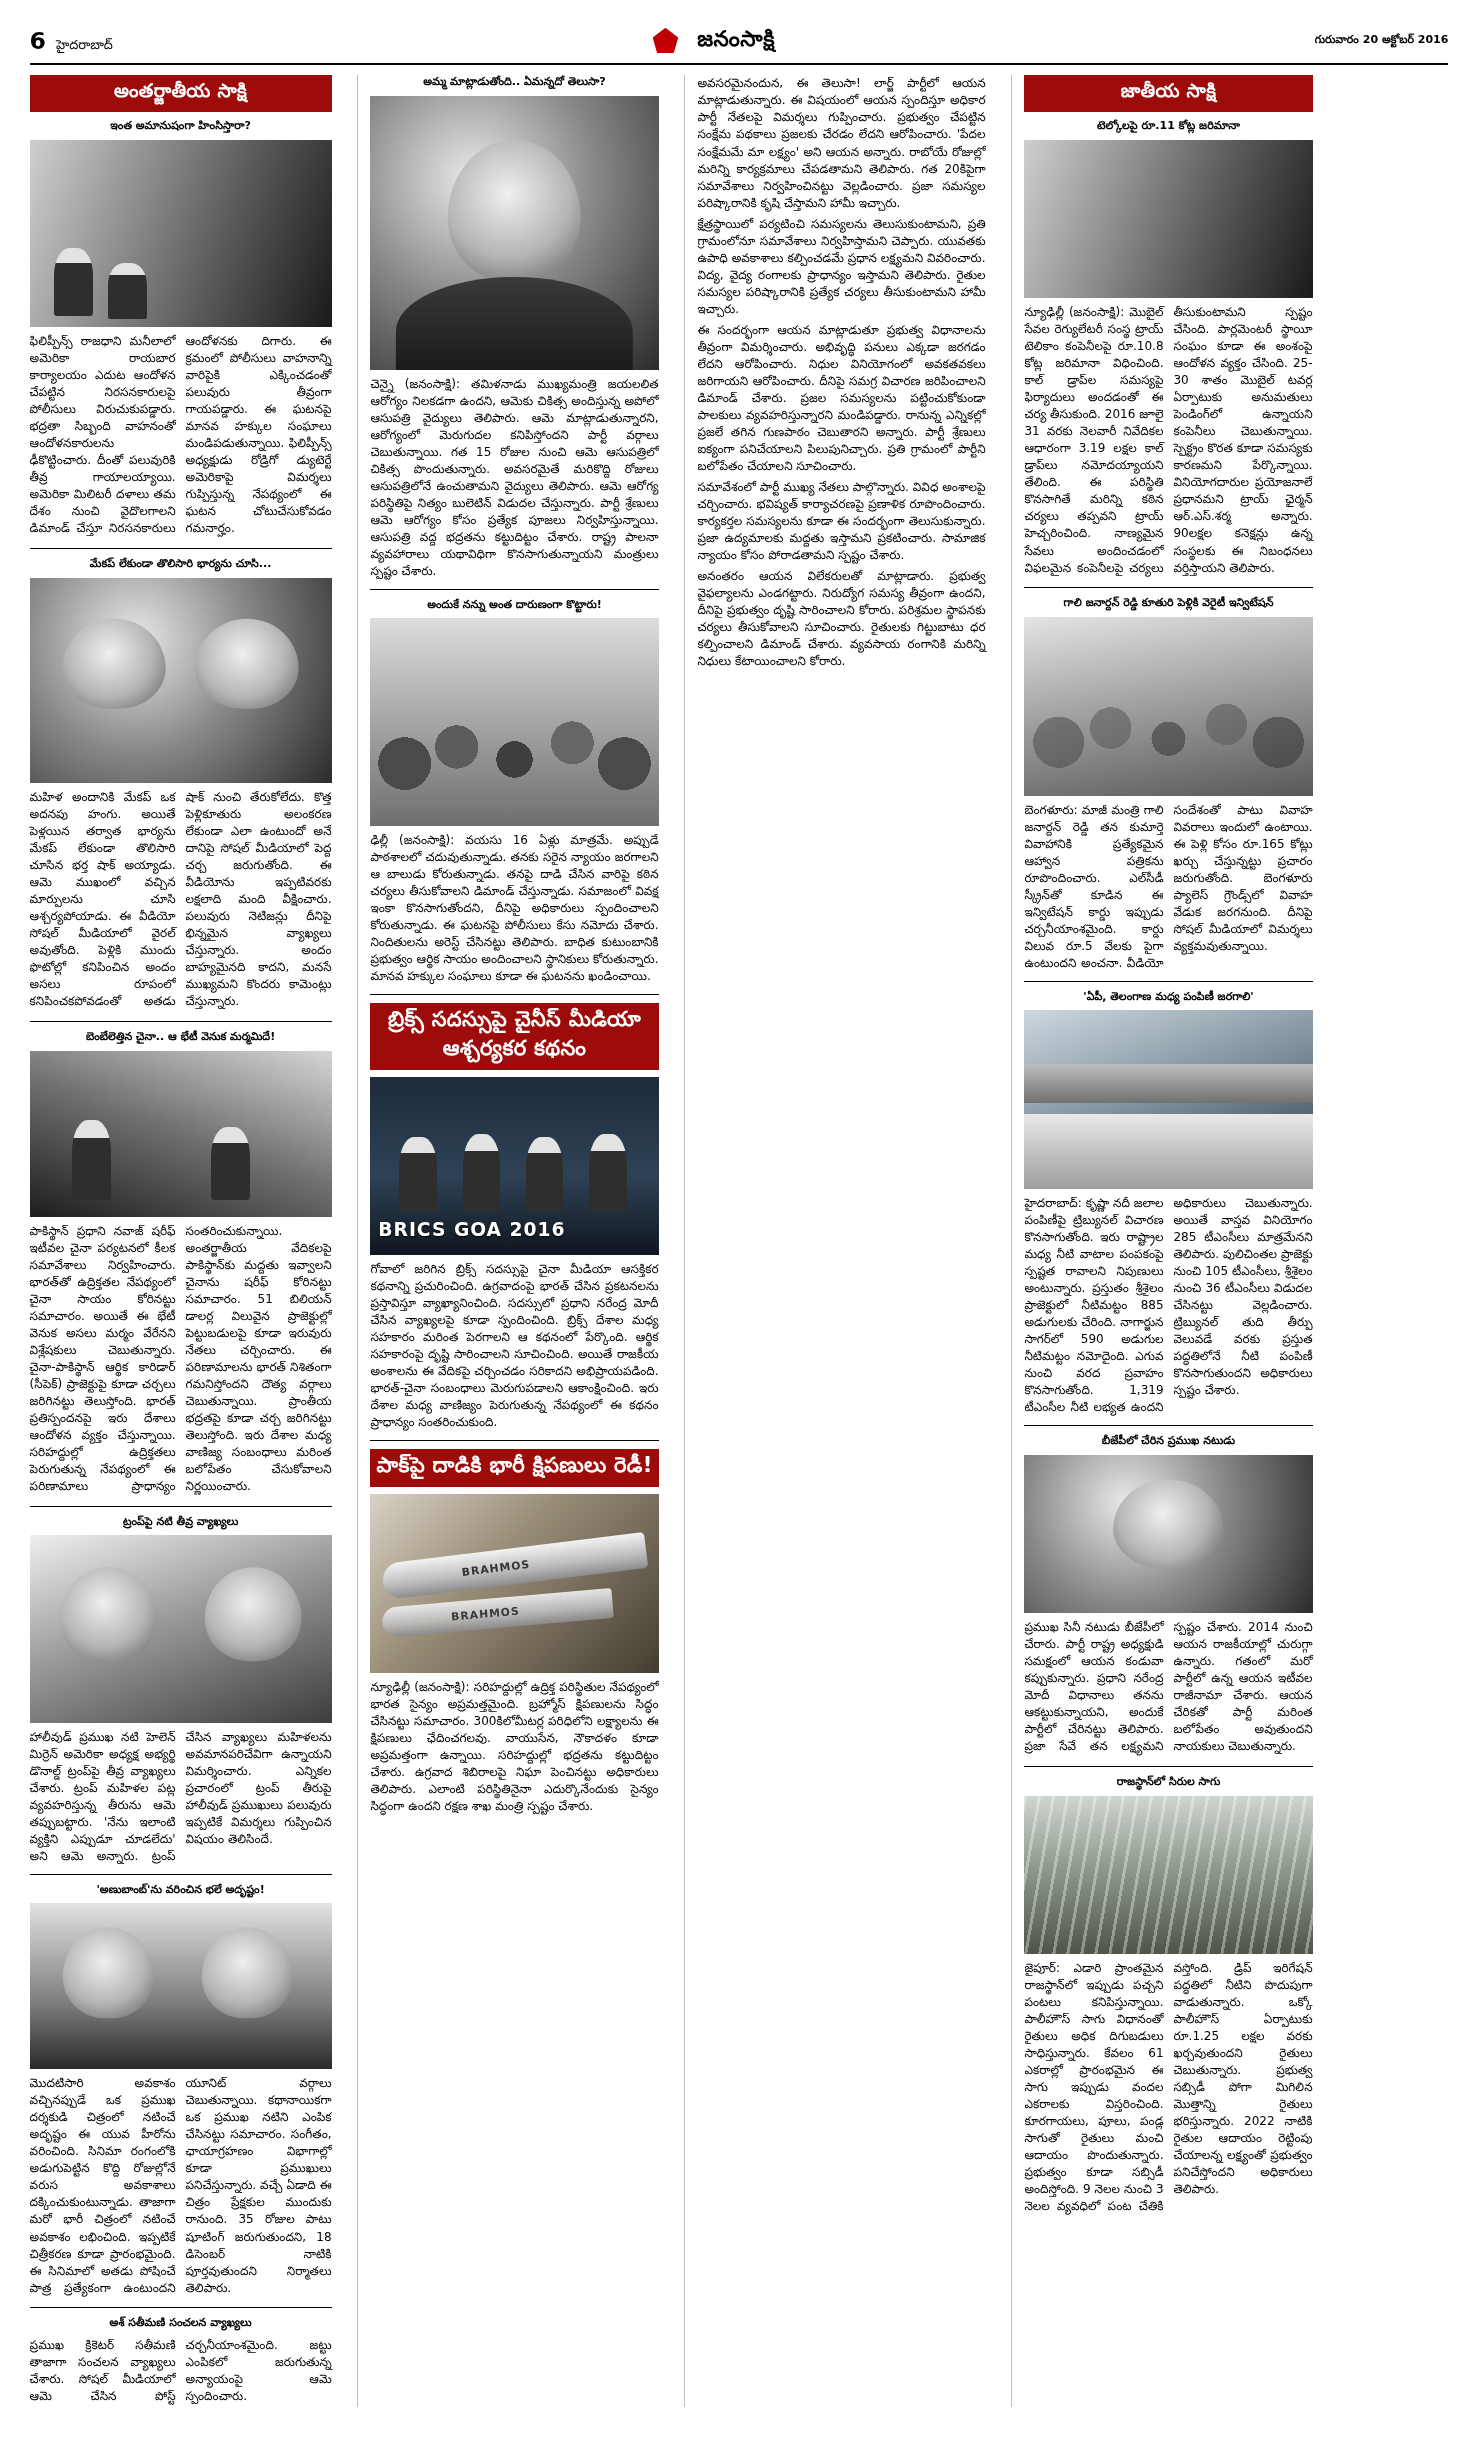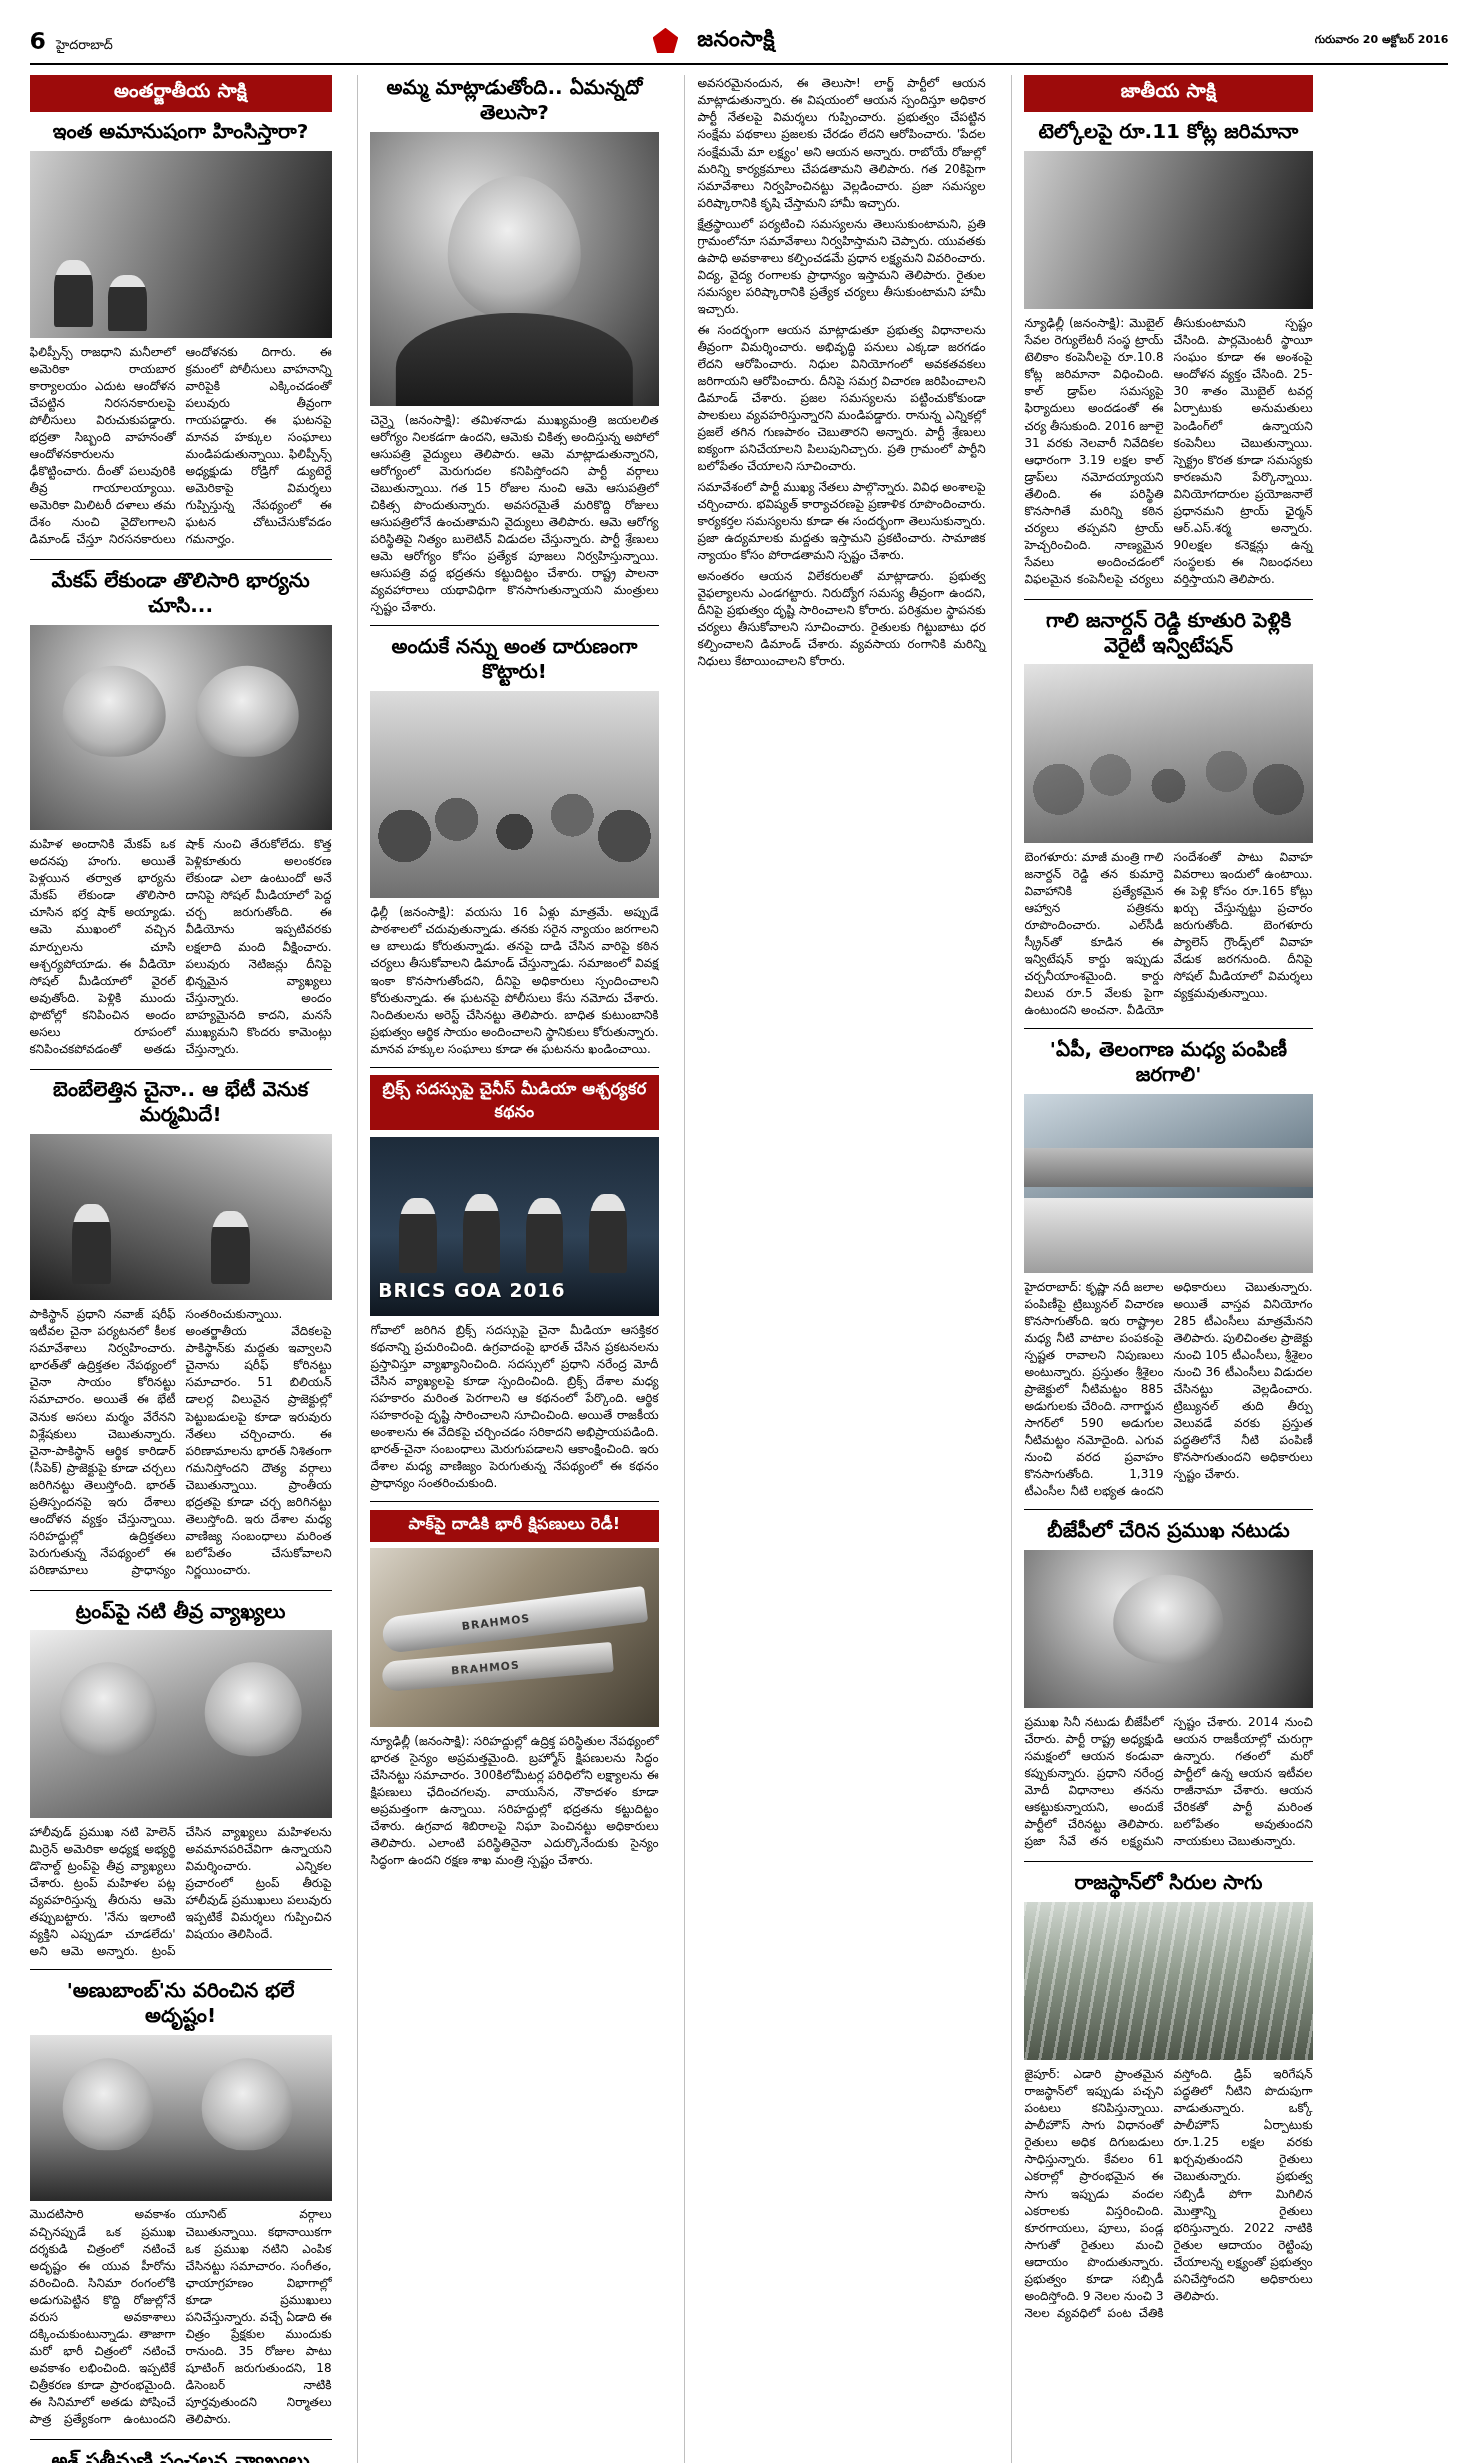--- a/index.html
+++ b/index.html
@@ -51,24 +51,24 @@
   .band{
     background:#9d0b0b;
     color:#fff;
     text-align:center;
     font-size:18.7px;
     font-weight:bold;
     padding:4.9px 3.9px 5.9px;
     margin:0 0 6.9px 0;
     letter-spacing:0.3px;
   }
-  .band.small{font-size:16px;padding:3.9px 3px 4.9px;}
+  .band.small{font-size:21px;padding:3.9px 3px 4.9px;}
   .hl{
     text-align:center;
-    font-size:20px;
+    font-size:11px;
     font-weight:bold;
     line-height:1.25;
     margin:0 0 6.9px 0;
   }
   .rule{border:0;border-top:1px solid #000;margin:8.9px 0 7.9px 0;}
 
   
   .body{
     font-size:12px;
     line-height:1.42;

